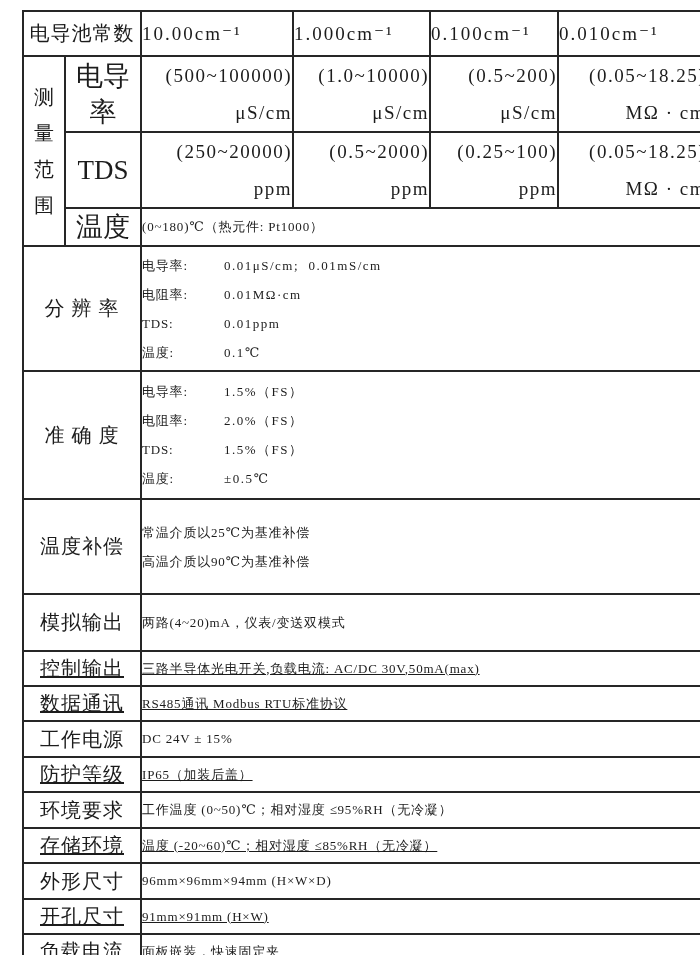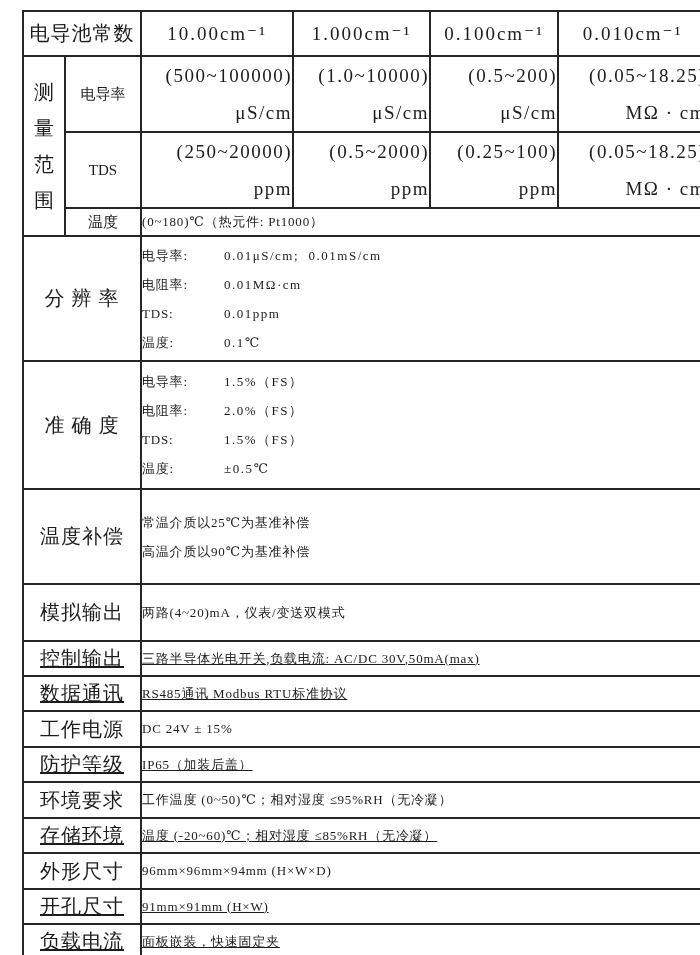--- a/index.html
+++ b/index.html
@@ -41,24 +41,23 @@
     white-space:nowrap;
   }
   .vlab{
     text-align:center;
     font-size:20px;
     white-space:pre-line;
     line-height:1.8;
   }
   .sublab{
     text-align:center;
-    font-size:15px;
+    font-size:27px;
   }
   .val{
-    text-align:center;
     font-size:19px;
     letter-spacing:2px;
     white-space:nowrap;
   }
   .val2{
     text-align:right;
     font-size:19px;
     letter-spacing:1.5px;
     white-space:pre-line;
     line-height:37px;

